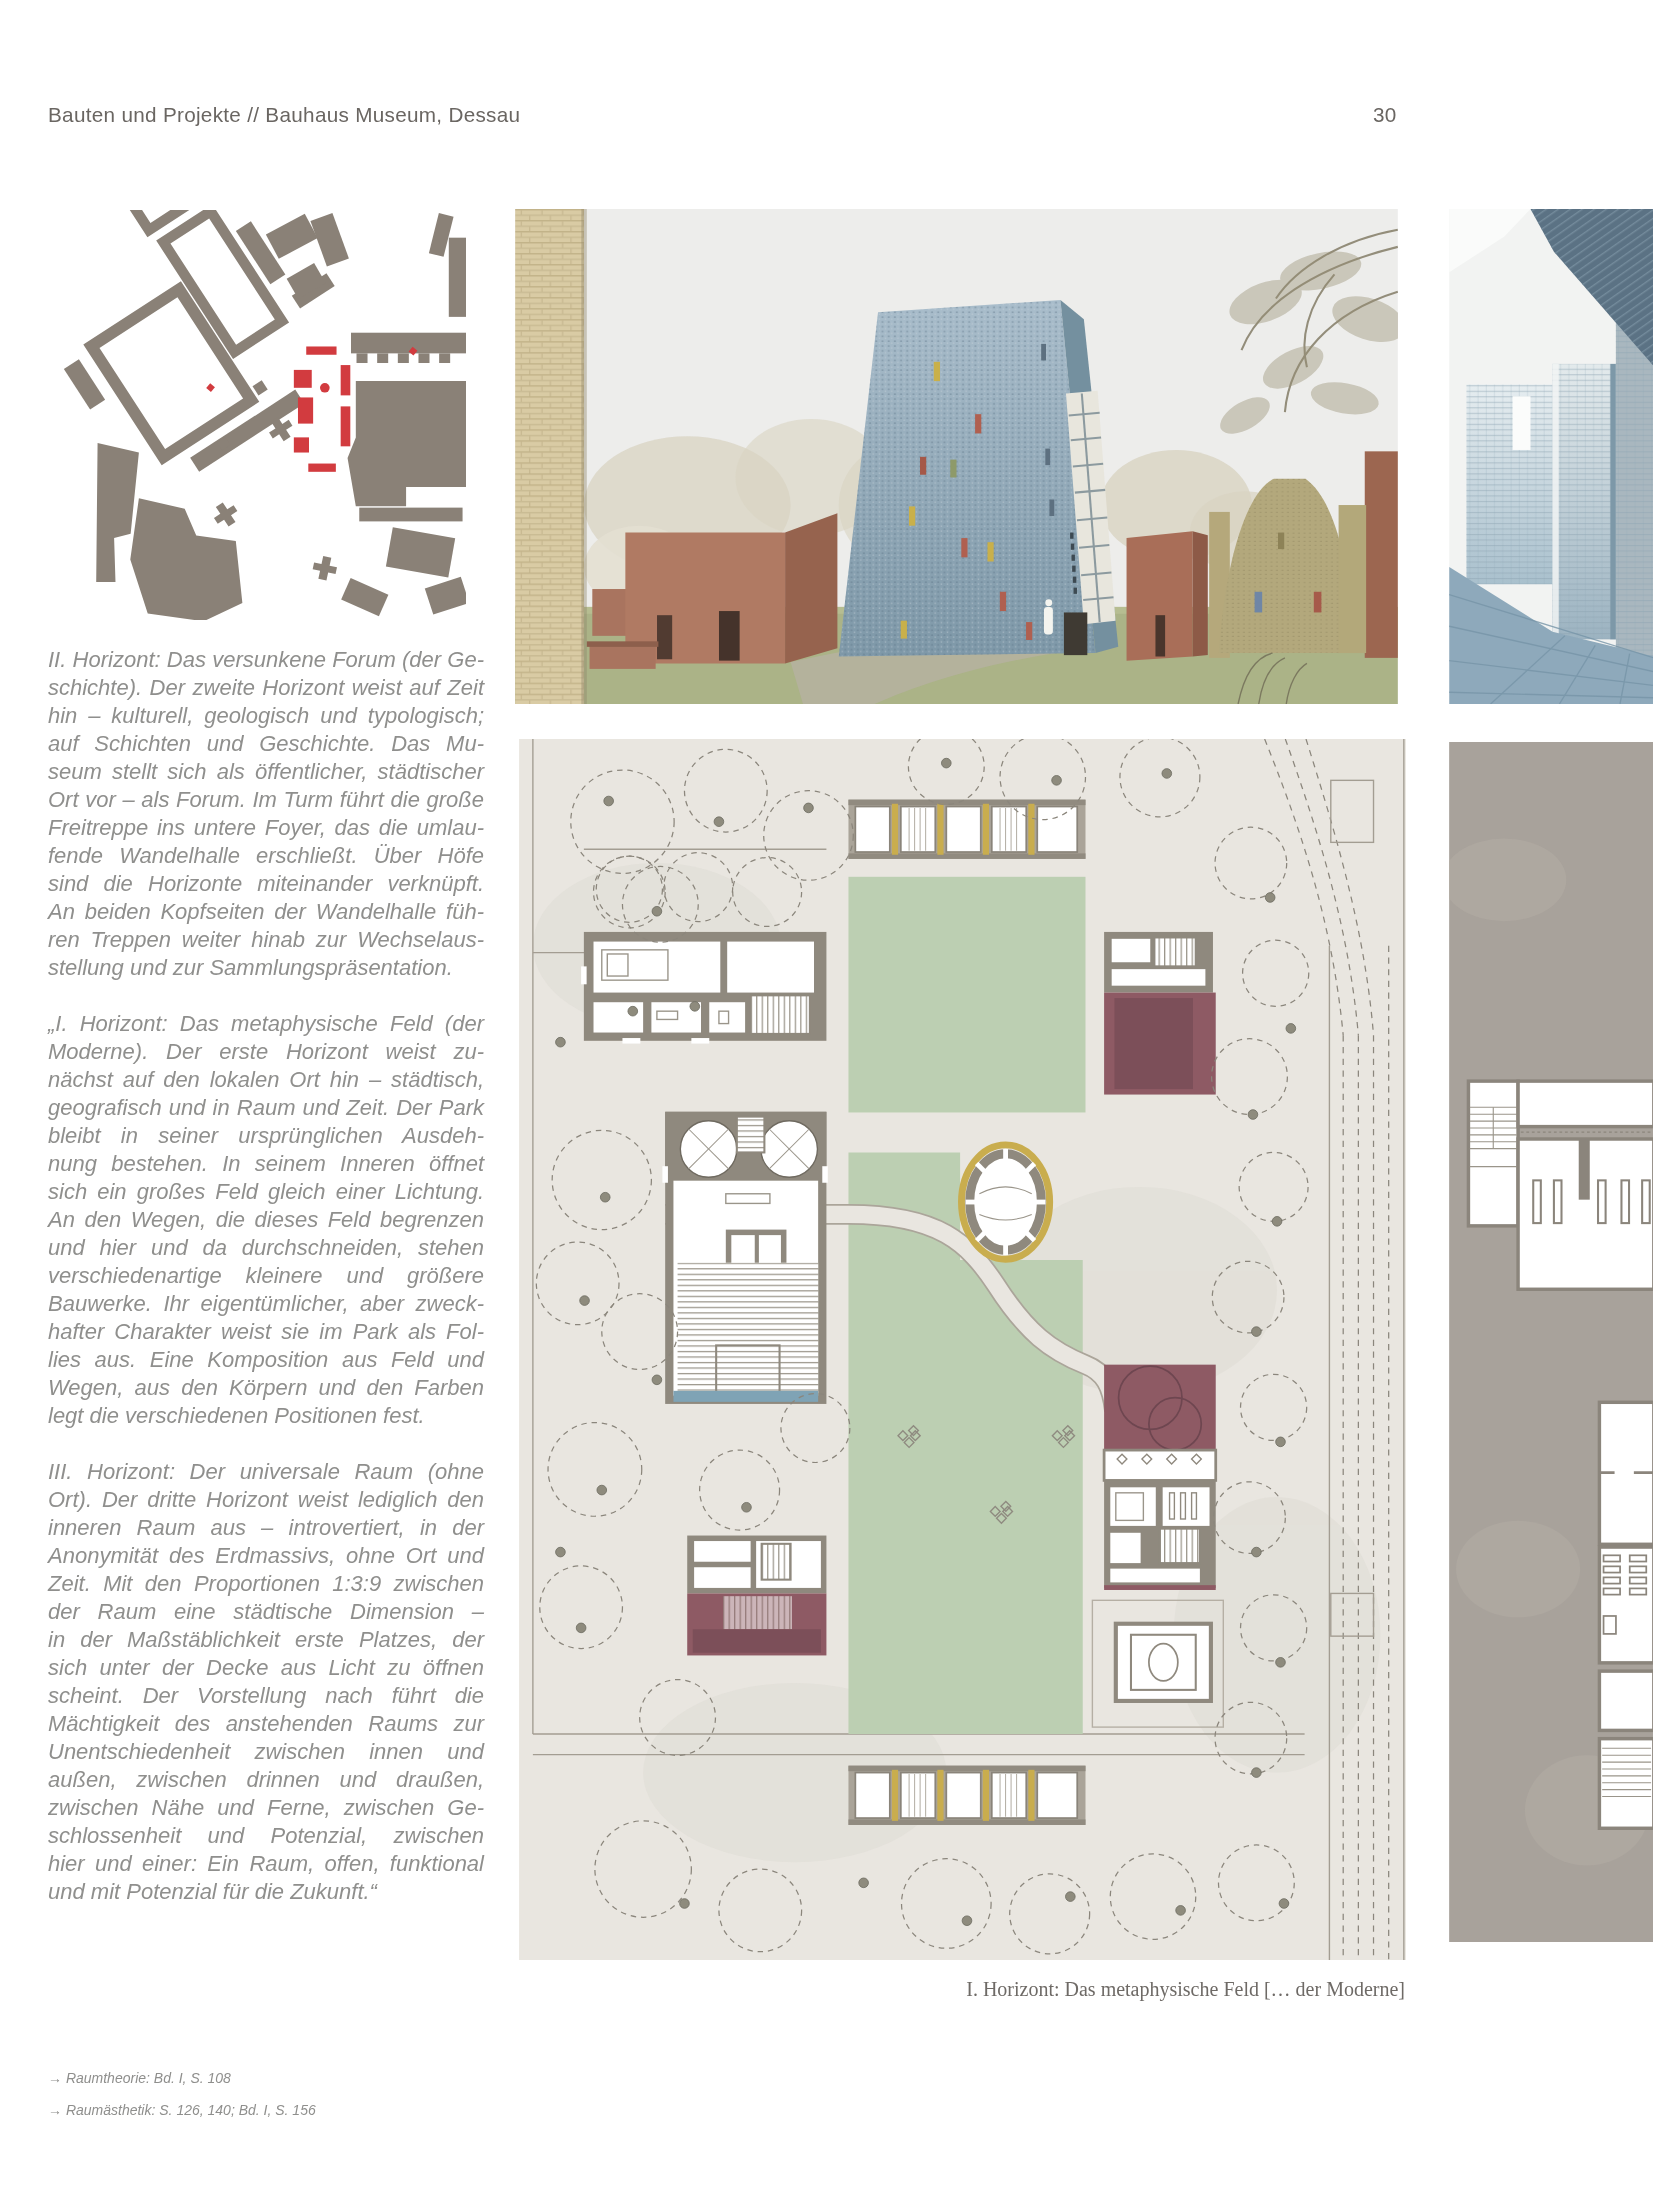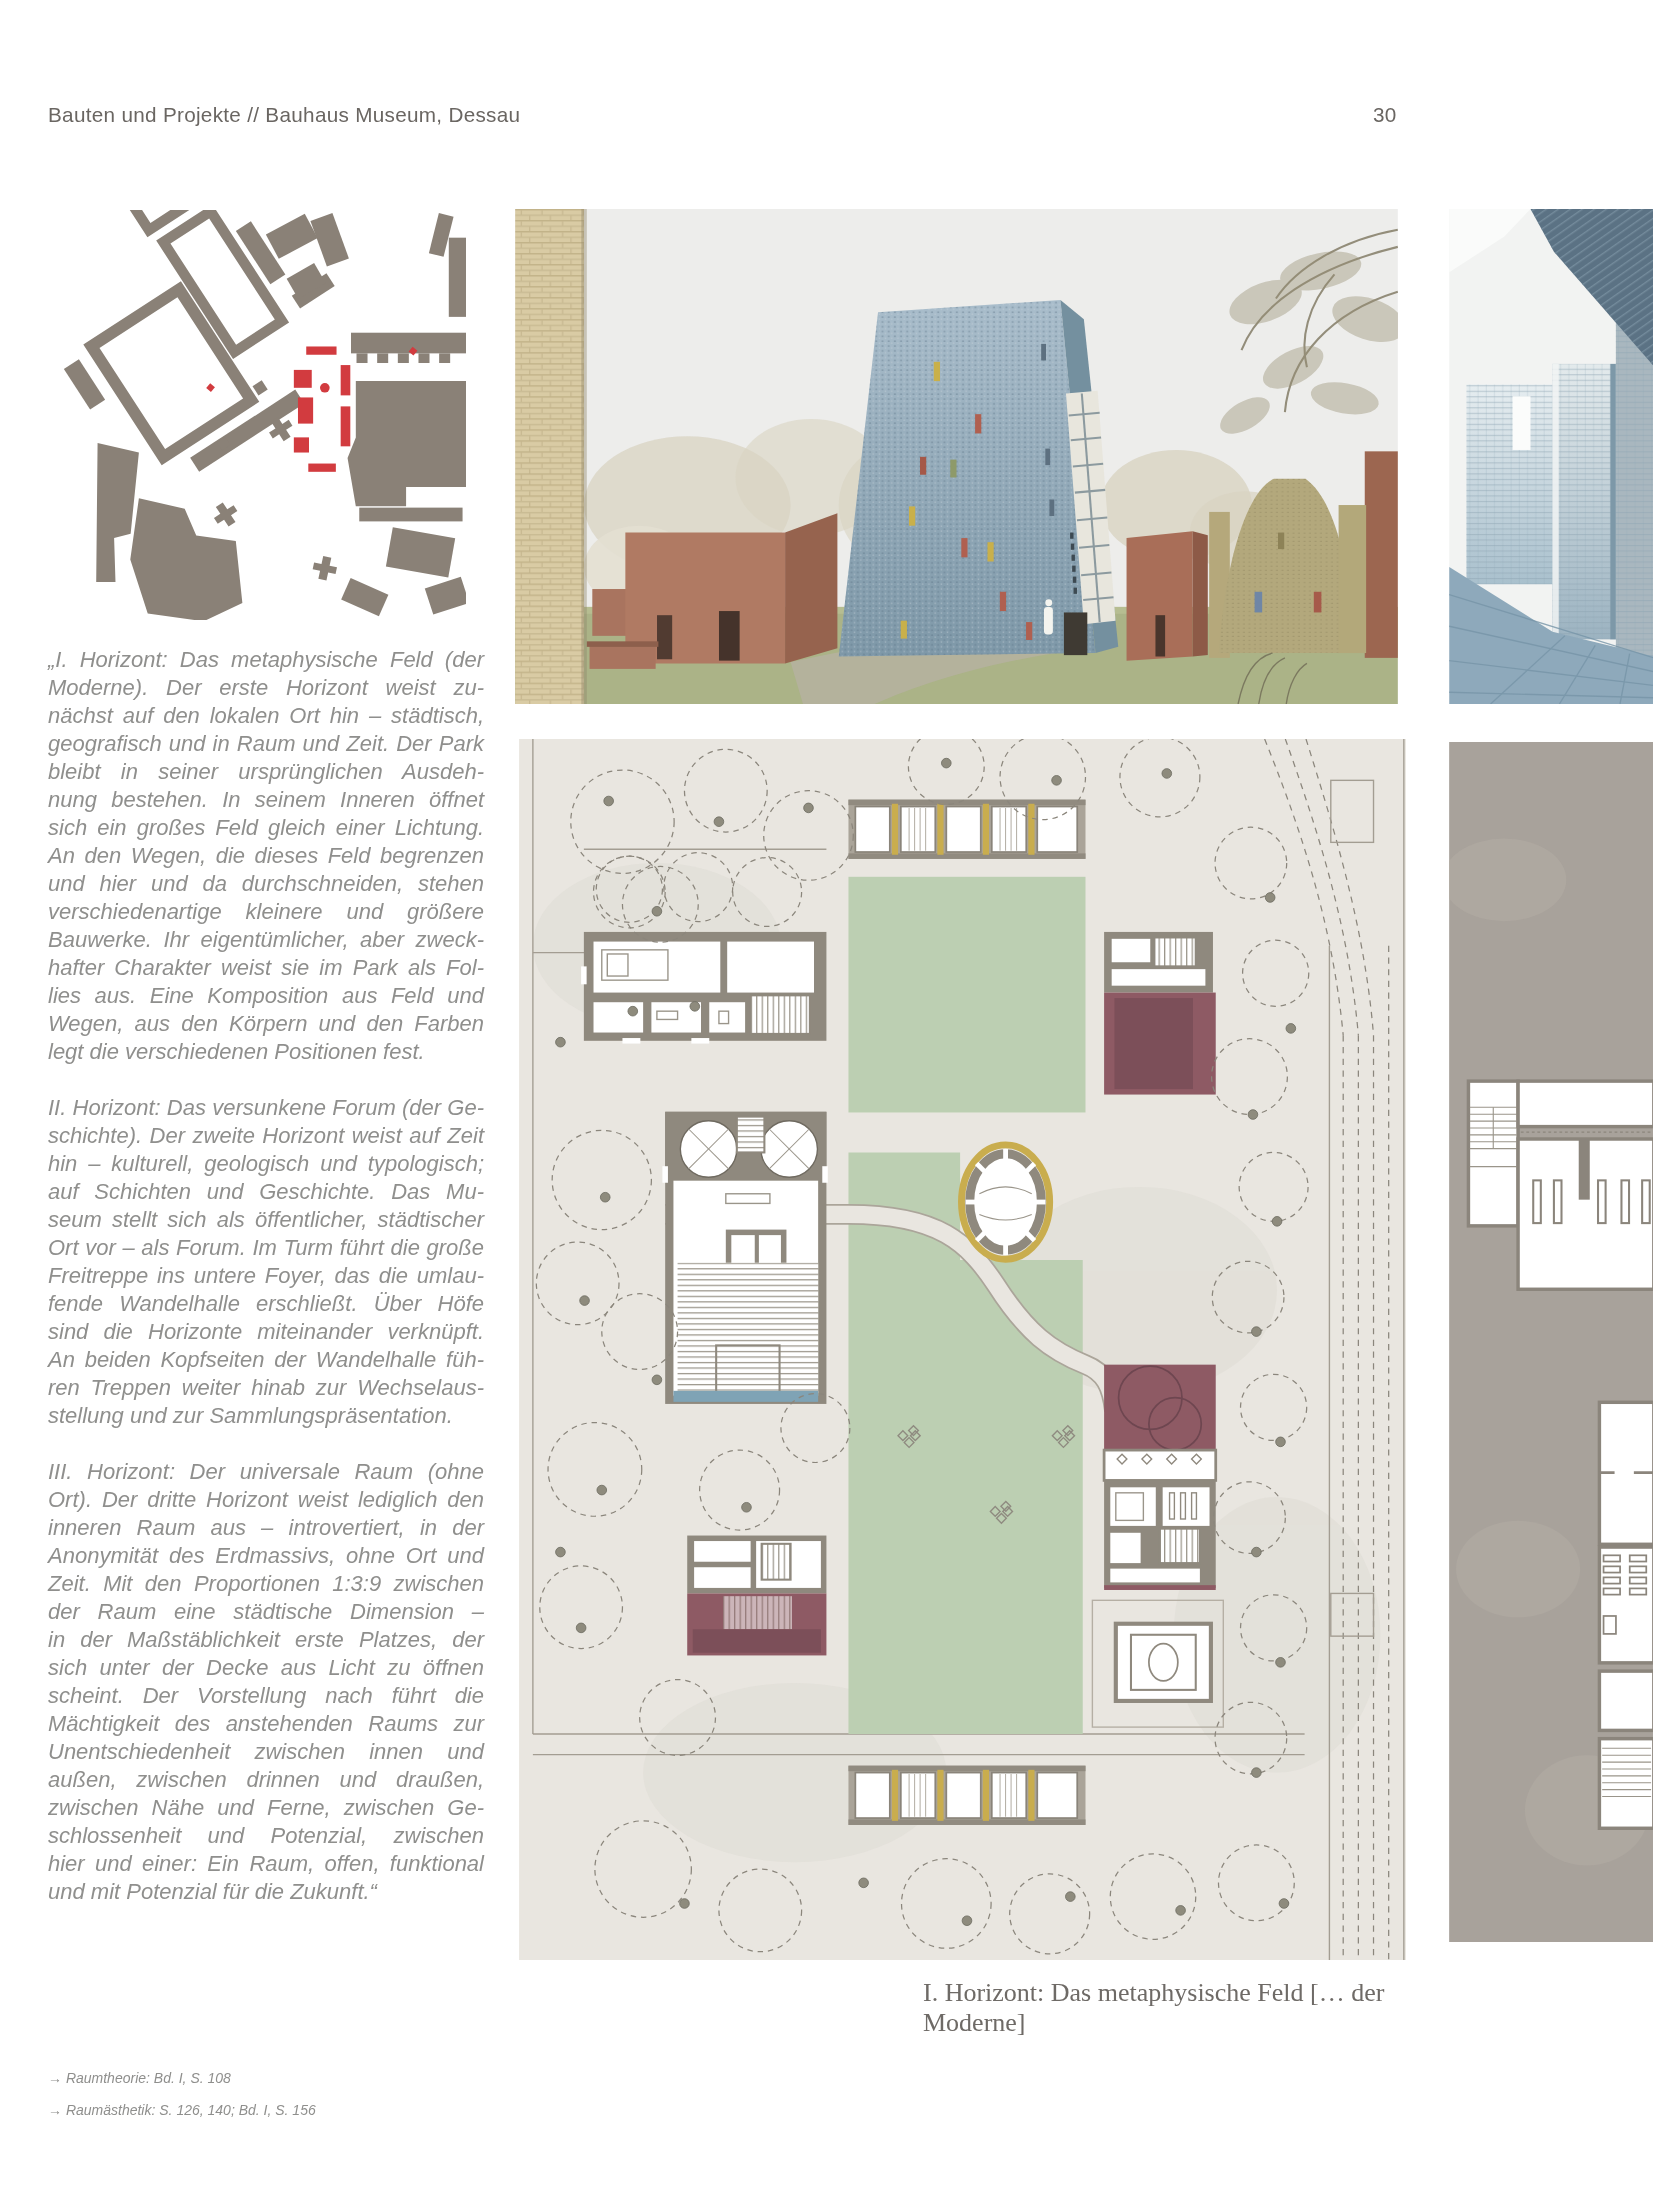--- a/index.html
+++ b/index.html
@@ -11,22 +11,22 @@
   
   #quote-col{position:absolute;left:48px;top:646px;width:436px;color:#8f8f8d;
              font-size:22px;font-style:italic;}
   .para{margin:0 0 28px 0;}
   .jline{height:28px;line-height:28px;white-space:nowrap;text-align:justify;
          text-align-last:justify;text-justify:inter-word;overflow:visible;}
   .jline.jlast{text-align-last:left;}
   .rm{font-style:normal;}
   #refs{position:absolute;left:48px;top:2062px;color:#8f8f8d;font-size:14px;
         font-style:italic;line-height:32px;}
-  #caption{position:absolute;left:923px;top:1978px;width:482px;
-           font-family:"Liberation Serif",serif;font-size:26px;color:#6e6a66;}
+  #caption{position:absolute;left:923px;top:1978px;width:482px;text-align:right;
+           font-family:"Liberation Serif",serif;font-size:20px;color:#6e6a66;}
   .fig{position:absolute;display:block;}
   svg{display:block;}
 </style>
 </head>
 <body>
 
 <div id="page">
 
   <div class="hdr" id="hdr-title">Bauten und Projekte // Bauhaus Museum, Dessau</div>
   <div class="hdr" id="hdr-num">30</div>
@@ -632,49 +632,49 @@
         <line x1="222" y1="1500" x2="293" y2="1500"></line>
           <line x1="222" y1="1510" x2="293" y2="1510"></line>
         <line x1="222" y1="1520" x2="293" y2="1520"></line>
           <line x1="222" y1="1530" x2="293" y2="1530"></line>
       </g>
     </g>
   </svg>
 
   <div id="quote-col">
     <div class="para">
+        <div class="jline">II. Horizont: Das versunkene Forum (der Ge-</div>
+        <div class="jline">schichte). Der zweite Horizont weist auf Zeit</div>
+        <div class="jline">hin – kulturell, geologisch und typologisch;</div>
+        <div class="jline">auf Schichten und Geschichte. Das Mu-</div>
+        <div class="jline">seum stellt sich als öffentlicher, städtischer</div>
+        <div class="jline">Ort vor – als Forum. Im Turm führt die große</div>
+        <div class="jline">Freitreppe ins untere Foyer, das die umlau-</div>
+        <div class="jline">fende Wandelhalle erschließt. Über Höfe</div>
+        <div class="jline">sind die Horizonte miteinander verknüpft.</div>
+        <div class="jline">An beiden Kopfseiten der Wandelhalle füh-</div>
+        <div class="jline">ren Treppen weiter hinab zur Wechselaus-</div>
+        <div class="jline jlast">stellung und zur Sammlungspräsentation.</div>
+      </div>
+    <div class="para">
         <div class="jline">„I. Horizont: Das metaphysische Feld (der</div>
         <div class="jline">Moderne). Der erste Horizont weist zu-</div>
         <div class="jline">nächst auf den lokalen Ort hin – städtisch,</div>
         <div class="jline">geografisch und in Raum und Zeit. Der Park</div>
         <div class="jline">bleibt in seiner ursprünglichen Ausdeh-</div>
         <div class="jline">nung bestehen. In seinem Inneren öffnet</div>
         <div class="jline">sich ein großes Feld gleich einer Lichtung.</div>
         <div class="jline">An den Wegen, die dieses Feld begrenzen</div>
         <div class="jline">und hier und da durchschneiden, stehen</div>
         <div class="jline">verschiedenartige kleinere und größere</div>
         <div class="jline">Bauwerke. Ihr eigentümlicher, aber zweck-</div>
         <div class="jline">hafter Charakter weist sie im Park als Fol-</div>
         <div class="jline">lies aus. Eine Komposition aus Feld und</div>
         <div class="jline">Wegen, aus den Körpern und den Farben</div>
         <div class="jline jlast">legt die verschiedenen Positionen fest.</div>
-      </div>
-    <div class="para">
-        <div class="jline">II. Horizont: Das versunkene Forum (der Ge-</div>
-        <div class="jline">schichte). Der zweite Horizont weist auf Zeit</div>
-        <div class="jline">hin – kulturell, geologisch und typologisch;</div>
-        <div class="jline">auf Schichten und Geschichte. Das Mu-</div>
-        <div class="jline">seum stellt sich als öffentlicher, städtischer</div>
-        <div class="jline">Ort vor – als Forum. Im Turm führt die große</div>
-        <div class="jline">Freitreppe ins untere Foyer, das die umlau-</div>
-        <div class="jline">fende Wandelhalle erschließt. Über Höfe</div>
-        <div class="jline">sind die Horizonte miteinander verknüpft.</div>
-        <div class="jline">An beiden Kopfseiten der Wandelhalle füh-</div>
-        <div class="jline">ren Treppen weiter hinab zur Wechselaus-</div>
-        <div class="jline jlast">stellung und zur Sammlungspräsentation.</div>
       </div>
     <div class="para">
         <div class="jline">III. Horizont: Der universale Raum (ohne</div>
         <div class="jline">Ort). Der dritte Horizont weist lediglich den</div>
         <div class="jline">inneren Raum aus – introvertiert, in der</div>
         <div class="jline">Anonymität des Erdmassivs, ohne Ort und</div>
         <div class="jline">Zeit. Mit den Proportionen 1:3:9 zwischen</div>
         <div class="jline">der Raum eine städtische Dimension –</div>
         <div class="jline">in der Maßstäblichkeit erste Platzes, der</div>
         <div class="jline">sich unter der Decke aus Licht zu öffnen</div>

